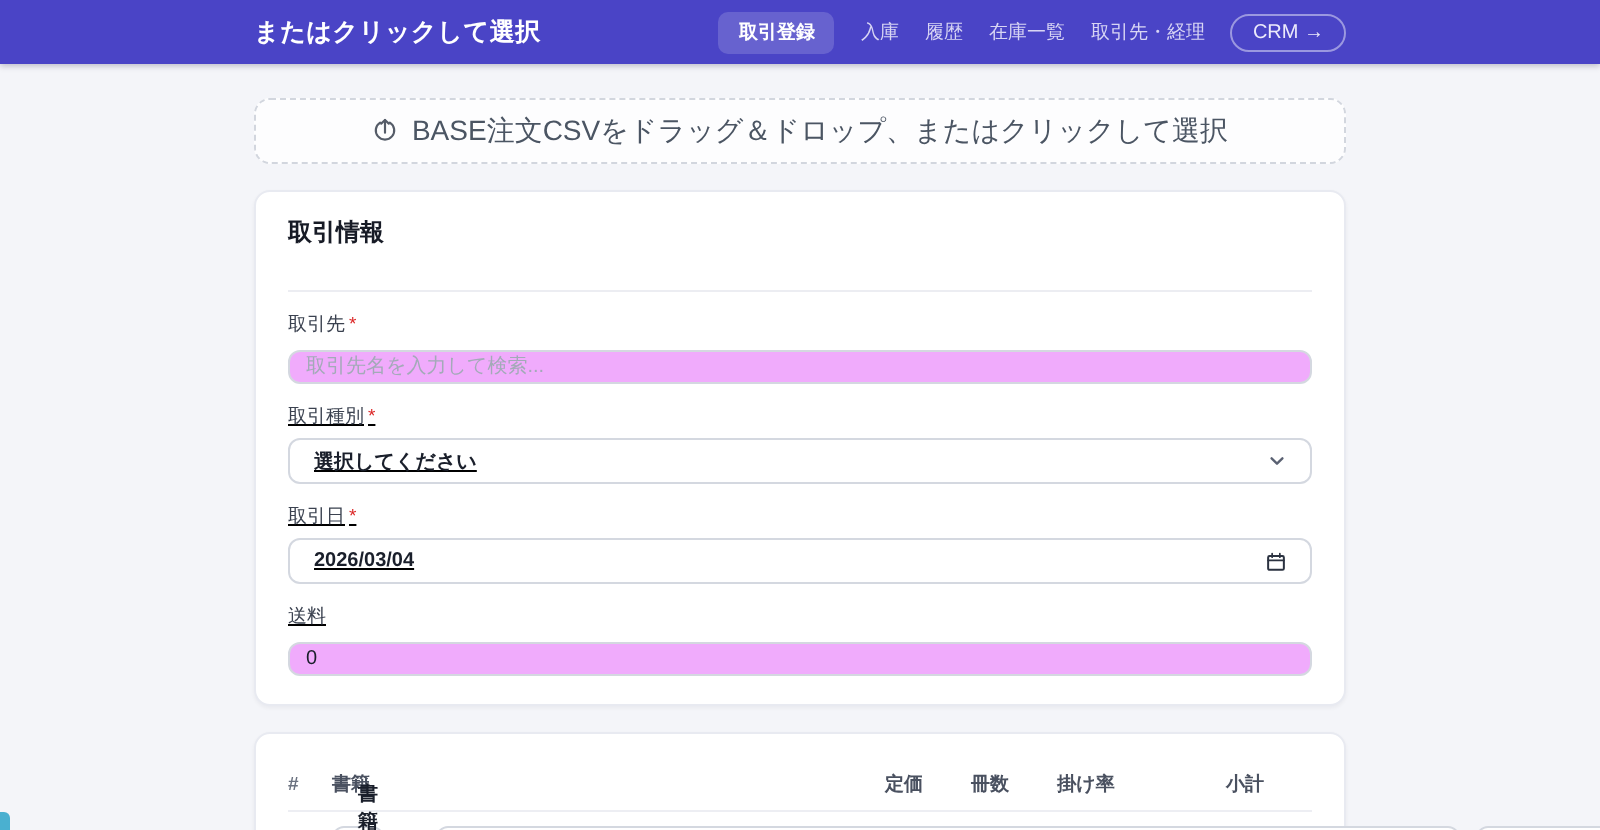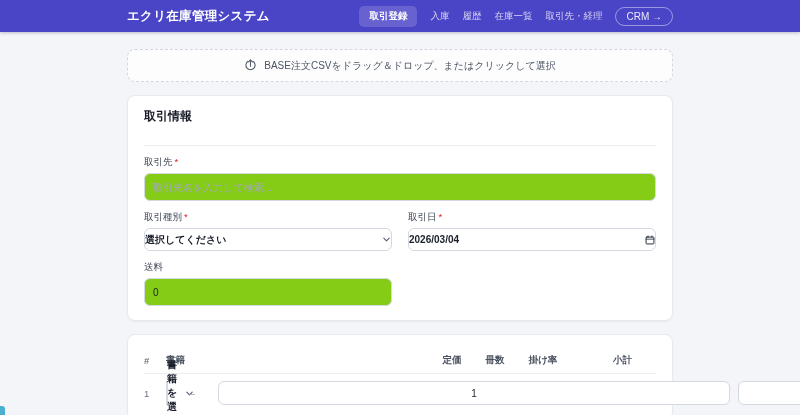--- a/index.html
+++ b/index.html
@@ -32,21 +32,21 @@
     border: 1px solid rgba(255,255,255,.45); border-radius: 999px;
     padding: 3px 10px; cursor: pointer; white-space: nowrap; font-family: inherit;
   }
 
   
   .dropzone {
     margin-top: 17px; height: 33px;
     background: #FDFDFE;
     border: 1.5px dashed #D2D6DE; border-radius: 8px;
     display: flex; align-items: center; justify-content: center; gap: 7px;
-    color: #4B5563; font-size: 10px; cursor: pointer;
+    color: #4B5563; font-size: 14px; cursor: pointer;
   }
   .dropzone svg { flex: 0 0 auto; }
 
   
   .card {
     margin-top: 13px; background: #FFFFFF;
     border: 1px solid #E8EAF1; border-radius: 8px;
     box-shadow: 0 1px 2px rgba(16,24,40,.05);
     padding: 12px 16px 14px;
   }
@@ -55,36 +55,36 @@
     padding-bottom: 20px; border-bottom: 1px solid #ECEDF2;
   }
 
   
   .field-label {
     display: block; font-size: 9.5px; font-weight: 500; color: #3B4250;
     margin: 10px 0 4px;
   }
   .req { color: #DC2626; margin-left: 2px; }
   .text-input {
-    width: 100%; height: 28px;
+    width: 100%; height: 17px;
     border: 1px solid #D4D8E0; border-radius: 6px;
-    padding: 0 8px; font-size: 10px; color: #1A1F2B; background: #84cc16;
+    padding: 0 8px; font-size: 10px; color: #1A1F2B; background: #f0abfc;
     font-family: inherit; outline: none;
   }
   .text-input::placeholder { color: #A3AAB8; }
   .fake-select, .fake-date {
     width: 100%; height: 23px;
     border: 1px solid #D4D8E0; border-radius: 6px;
-    padding: 0 0; background: #fff; cursor: pointer;
+    padding: 0 12px; background: #fff; cursor: pointer;
     display: flex; align-items: center; justify-content: space-between;
     font-size: 10px; color: #1A1F2B;
   }
   .fake-select .sel-text { font-weight: 600; }
   .fake-date .date-text { font-weight: 600; }
-  .grid-2 { display: grid; grid-template-columns: 1fr 1fr; column-gap: 16px; }
+  .grid-2 { display: grid; grid-template-columns: 1fr; column-gap: 16px; text-decoration: underline; }
 
   
   .t-head {
     display: flex; align-items: center; gap: 8px;
     margin-top: 7px; padding-bottom: 6px; border-bottom: 1px solid #EDEEF3;
     font-size: 9.5px; font-weight: 600; color: #4A5160;
   }
   .t-row { display: flex; align-items: center; gap: 8px; margin-top: 7px; }
   .c-idx { width: 14px; flex: 0 0 auto; font-size: 9.5px; color: #6B7280; }
   .c-book { flex: 1 1 auto; min-width: 0; }
@@ -104,21 +104,21 @@
   .corner-sliver {
     position: fixed; left: 0; bottom: 0; width: 5px; height: 9px;
     background: #2BA3C9; border-radius: 0 3px 0 0; opacity: .85;
   }
 </style>
 </head>
 <body>
 
 <header class="app-header">
   <div class="container">
-    <div class="app-title">エクリ在庫管理システム</div>
+    <div class="app-title">またはクリックして選択</div>
     <nav class="nav">
       <button class="nav-item active">取引登録</button>
       <button class="nav-item">入庫</button>
       <button class="nav-item">履歴</button>
       <button class="nav-item">在庫一覧</button>
       <button class="nav-item">取引先・経理</button>
       <button class="crm-btn">CRM →</button>
     </nav>
   </div>
 </header>

